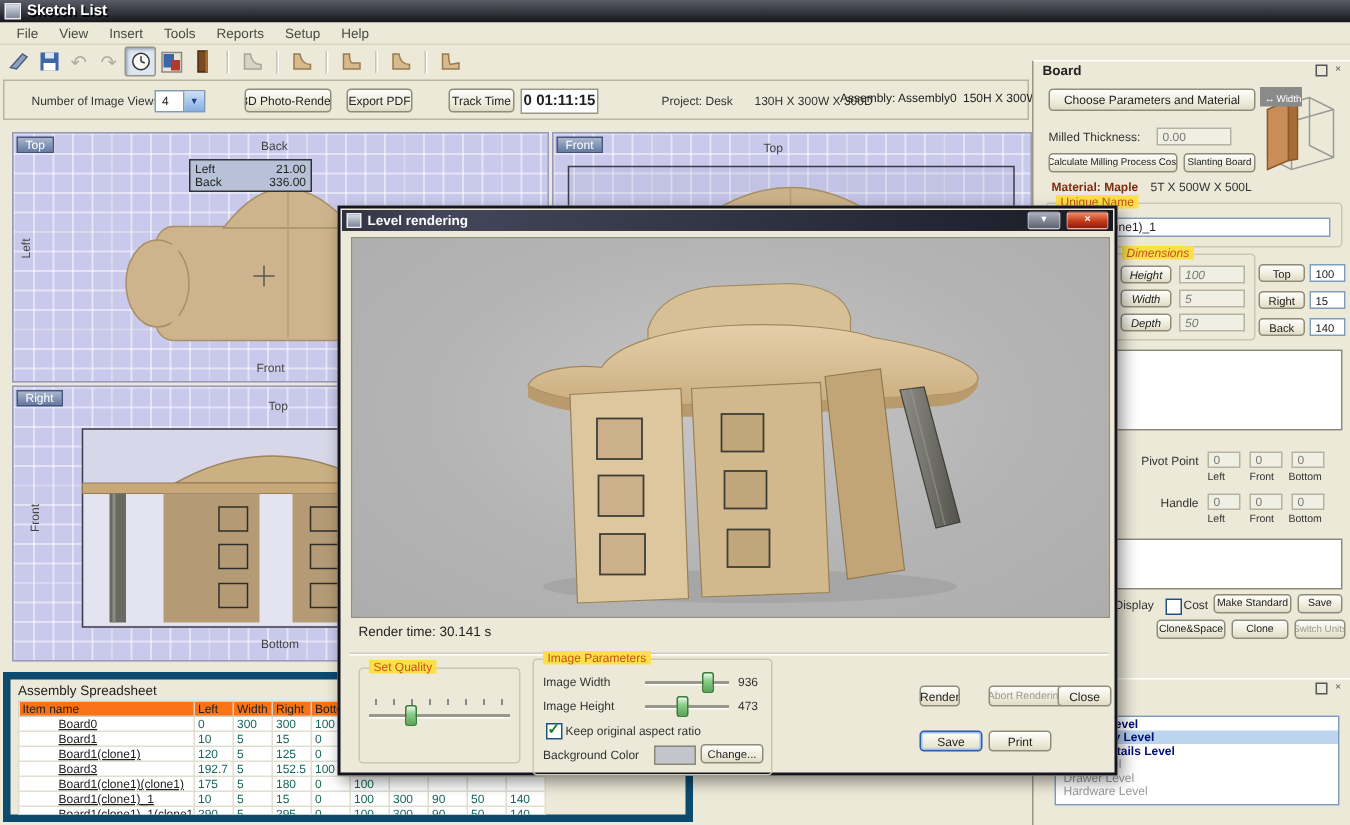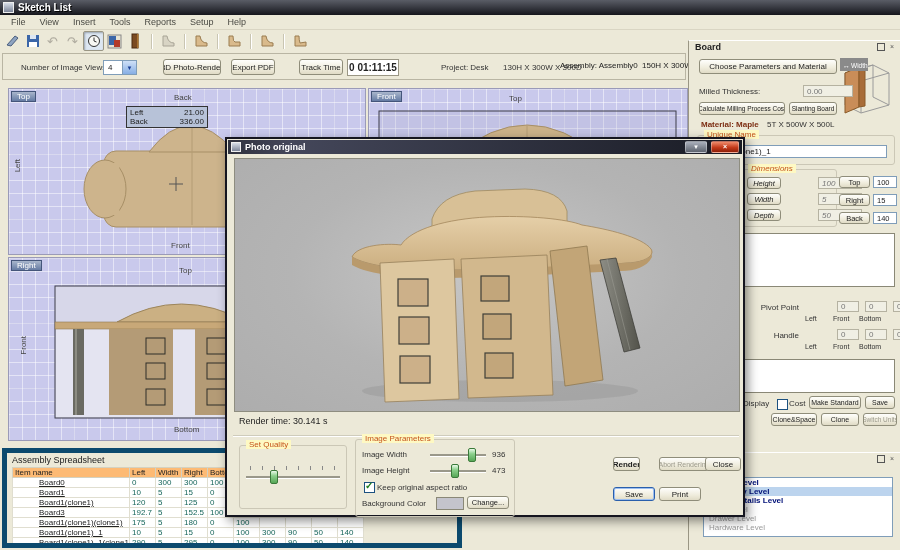--- a/index.html
+++ b/index.html
@@ -57,39 +57,39 @@
     font-size:8px;z-index:4;padding:1px 3px;}
   .tooltip .row{display:flex;justify-content:space-between;}
   
   #sheet{position:absolute;left:2px;top:448px;width:460px;height:100px;background:#ece9d8;
     border:5px solid #0c4a6e;overflow:hidden;box-sizing:border-box;}
   #sheet .ptitle{position:absolute;left:5px;top:2px;font-size:9px;}
   #sheet table{position:absolute;left:5px;top:14px;border-collapse:collapse;background:#fff;font-size:8px;
     table-layout:fixed;width:322px;}
   #sheet th,#sheet td{border:1px solid #e0ded0;height:9px;line-height:9px;padding:0 2px;
     text-align:left;font-weight:normal;overflow:hidden;white-space:nowrap;}
-  #sheet th{background:#fdba74;border-color:#d4d1c0;}
+  #sheet th{background:#f97316;border-color:#d4d1c0;}
   #sheet th.c-name{width:112px;}
   #sheet th.c-num{width:21px;}
   #sheet td.c-name{padding-left:26px;color:#222;text-decoration:underline;}
   #sheet td:not(.c-name){color:#17665b;}
   
   .dock{position:absolute;background:#ece9d8;border-left:1px solid #9a9684;border-top:1px solid #fff;box-sizing:border-box;}
   #board{left:688px;top:40px;width:212px;height:408px;}
   #levels{left:688px;top:452px;width:212px;height:98px;}
   .dock .ptitle{position:absolute;left:6px;top:1px;font-size:9px;font-weight:bold;}
   .winicons{position:absolute;right:4px;top:2px;display:flex;gap:3px;align-items:center;}
   .wicon{width:8px;height:8px;font-size:7px;line-height:8px;color:#555;text-align:center;}
   .wicon.sq{border:1px solid #555;width:6px;height:6px;}
   .grp{position:absolute;border:1px solid #cbc7b6;border-radius:3px;}
-  .grp .legend{position:absolute;top:-6px;left:6px;background:#fef9c3;padding:0 3px;
+  .grp .legend{position:absolute;top:-6px;left:6px;background:#fde047;padding:0 3px;
     color:#c4531a;font-size:8px;white-space:nowrap;}
   .fld{position:absolute;background:#fff;border:1px solid #7f9db9;font-size:8px;
     display:flex;align-items:center;padding:0 3px;box-sizing:border-box;}
-  .fld.disabled{background:#f0efe4;color:#777;border-color:#b5b2a1;margin-left:32px;}
+  .fld.disabled{background:#f0efe4;color:#777;border-color:#b5b2a1;}
   .slbl{position:absolute;font-size:8px;color:#333;white-space:nowrap;}
   .slbl.maroon{color:#7c2d12;}
   .whitebox{position:absolute;background:#fff;border:1px solid #8a8876;}
   .cb{position:absolute;width:9px;height:9px;border:1px solid #1c5180;background:#fff;}
   .cb.checked::after{content:"\2713";position:absolute;top:-3px;left:0;color:#1a7a1a;font-size:10px;font-weight:bold;}
   #levels .listbox{position:absolute;left:14px;top:24px;width:188px;height:58px;background:#fff;
     border:1px solid #7f9db9;font-size:8px;overflow:hidden;}
   .lvl{height:9px;line-height:9px;padding-left:5px;color:#001178;font-weight:bold;white-space:nowrap;}
   .lvl.selected{background:#bcd4ee;}
   .lvl.disabled{color:#9a9a9a;font-weight:normal;}
@@ -473,21 +473,21 @@
         <div class="lvl ">Board Details Level</div>
         <div class="lvl disabled">Door Level</div>
         <div class="lvl disabled">Drawer Level</div>
         <div class="lvl disabled">Hardware Level</div>
       </div>
   </div>
 
   <div id="dlg">
     <div class="dtitle">
       <span class="appicon" style="width:8px;height:8px;"></span>
-      <span class="t">Photo original</span>
+      <span class="t">Level rendering</span>
       <span class="tbtn min">▾</span>
       <span class="tbtn close">×</span>
     </div>
     <div id="preview">
       <svg width="504" height="250" viewBox="0 0 504 250">
         <defs>
           <linearGradient id="wood" x1="0" y1="0" x2="0" y2="1">
             <stop offset="0" stop-color="#e5cfa8"></stop>
               <stop offset="1" stop-color="#cbae80"></stop>
           </linearGradient>
@@ -540,20 +540,20 @@
         <span class="track"></span>
           <span class="thumb" style="left:38%;"></span>
       </span>
       <span class="slbl" style="left:136px;top:26px;">473</span>
       <span class="cb checked" style="left:8px;top:42px;"></span>
       <span class="slbl" style="left:21px;top:43px;">Keep original aspect ratio</span>
       <span class="slbl" style="left:6px;top:59px;">Background Color</span>
       <span class="swatch" style="left:80px;top:57px;"></span>
       <span class="btn" style="left:111px;top:56px;width:42px;height:13px;font-size:7.5px;">Change...</span>
     </div>
-    <span class="btn" style="left:386px;top:318px;width:27px;height:14px;font-weight:bold;">Render</span>
+    <span class="btn" style="left:386px;top:318px;width:27px;height:14px;">Render</span>
     <span class="btn disabled" style="left:432px;top:318px;width:50px;height:14px;font-size:7px;">Abort Rendering</span>
     <span class="btn" style="left:478px;top:318px;width:36px;height:14px;">Close</span>
     <span class="btn focused" style="left:386px;top:348px;width:42px;height:14px;">Save</span>
     <span class="btn" style="left:432px;top:348px;width:42px;height:14px;">Print</span>
   </div>
 
 </div>
 
 </body></html>

